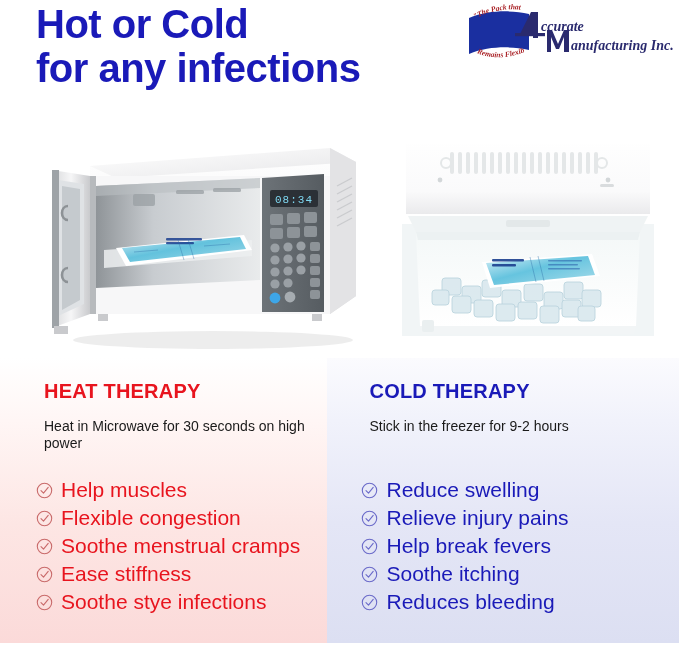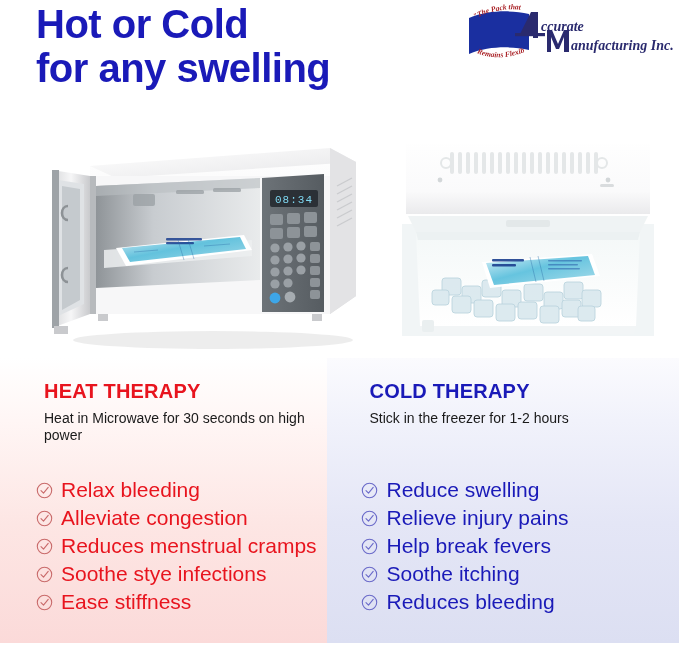--- a/index.html
+++ b/index.html
@@ -86,21 +86,21 @@
     font-weight: bold;
     letter-spacing: 0.2px;
   }
   .panel-cold .panel-title { left: 42px; }
   .title-heat { color: #e8141e; }
   .title-cold { color: #1a1ab8; }
 
   .panel-sub {
     position: absolute;
     left: 44px;
-    top: 52px;
+    top: 60px;
     width: 285px;
     font-size: 14px;
     line-height: 17px;
     color: #1a1a1a;
   }
   .panel-cold .panel-sub { left: 42px; }
 
   .benefits {
     position: absolute;
     left: 36px;
@@ -130,21 +130,21 @@
   .heat-text { color: #e8141e; }
   .cold-text { color: #1a1ab8; }
 </style>
 </head>
 <body>
 
 <div id="page">
 
   <div class="headline">
     <span class="l1">Hot or Cold</span>
-    <span class="l2">for any swelling</span>
+    <span class="l2">for any infections</span>
   </div>
 
   <div class="logo">
     <svg width="222" height="56" viewBox="0 0 222 56">
 
       <path d="M14 14 C34 6, 56 6, 74 10 L74 46 C56 42, 34 42, 14 50 Z" fill="#1a2fa0"></path>
 
       <g fill="#2a2a6e">
         <path d="M64 32 L76 8 L82 8 L82 32 Z" fill="#2a2a6e"></path>
         <rect x="60" y="29" width="30" height="3.2" fill="#2a2a6e"></rect>
@@ -416,64 +416,64 @@
       <div class="panel-title title-heat">HEAT THERAPY</div>
       <div class="panel-sub">Heat in Microwave for 30 seconds on high power</div>
       <ul class="benefits">
         <li class="benefit">
           <span class="tick">
             <svg width="17" height="17" viewBox="0 0 17 17">
               <circle cx="8.5" cy="8.5" r="7.2" fill="none" stroke="#c96a6a" stroke-width="1.1"></circle>
               <path d="M5 8.6 L7.5 11.2 L12.2 5.4" fill="none" stroke="#c96a6a" stroke-width="1.1" stroke-linecap="round" stroke-linejoin="round"></path>
             </svg>
           </span>
-          <span class="heat-text">Relax bleeding</span>
+          <span class="heat-text">Help muscles</span>
         </li>
         <li class="benefit">
           <span class="tick">
             <svg width="17" height="17" viewBox="0 0 17 17">
               <circle cx="8.5" cy="8.5" r="7.2" fill="none" stroke="#c96a6a" stroke-width="1.1"></circle>
               <path d="M5 8.6 L7.5 11.2 L12.2 5.4" fill="none" stroke="#c96a6a" stroke-width="1.1" stroke-linecap="round" stroke-linejoin="round"></path>
             </svg>
           </span>
-          <span class="heat-text">Alleviate congestion</span>
+          <span class="heat-text">Flexible congestion</span>
         </li>
         <li class="benefit">
           <span class="tick">
             <svg width="17" height="17" viewBox="0 0 17 17">
               <circle cx="8.5" cy="8.5" r="7.2" fill="none" stroke="#c96a6a" stroke-width="1.1"></circle>
               <path d="M5 8.6 L7.5 11.2 L12.2 5.4" fill="none" stroke="#c96a6a" stroke-width="1.1" stroke-linecap="round" stroke-linejoin="round"></path>
             </svg>
           </span>
-          <span class="heat-text">Reduces menstrual cramps</span>
+          <span class="heat-text">Soothe menstrual cramps</span>
         </li>
         <li class="benefit">
           <span class="tick">
             <svg width="17" height="17" viewBox="0 0 17 17">
               <circle cx="8.5" cy="8.5" r="7.2" fill="none" stroke="#c96a6a" stroke-width="1.1"></circle>
               <path d="M5 8.6 L7.5 11.2 L12.2 5.4" fill="none" stroke="#c96a6a" stroke-width="1.1" stroke-linecap="round" stroke-linejoin="round"></path>
             </svg>
           </span>
-          <span class="heat-text">Soothe stye infections</span>
+          <span class="heat-text">Ease stiffness</span>
         </li>
         <li class="benefit">
           <span class="tick">
             <svg width="17" height="17" viewBox="0 0 17 17">
               <circle cx="8.5" cy="8.5" r="7.2" fill="none" stroke="#c96a6a" stroke-width="1.1"></circle>
               <path d="M5 8.6 L7.5 11.2 L12.2 5.4" fill="none" stroke="#c96a6a" stroke-width="1.1" stroke-linecap="round" stroke-linejoin="round"></path>
             </svg>
           </span>
-          <span class="heat-text">Ease stiffness</span>
+          <span class="heat-text">Soothe stye infections</span>
         </li>
       </ul>
     </div>
 
     <div class="panel panel-cold">
       <div class="panel-title title-cold">COLD THERAPY</div>
-      <div class="panel-sub">Stick in the freezer for 1-2 hours</div>
+      <div class="panel-sub">Stick in the freezer for 9-2 hours</div>
       <ul class="benefits">
         <li class="benefit">
           <span class="tick">
             <svg width="17" height="17" viewBox="0 0 17 17">
               <circle cx="8.5" cy="8.5" r="7.2" fill="none" stroke="#6a6ac9" stroke-width="1.1"></circle>
               <path d="M5 8.6 L7.5 11.2 L12.2 5.4" fill="none" stroke="#6a6ac9" stroke-width="1.1" stroke-linecap="round" stroke-linejoin="round"></path>
             </svg>
           </span>
           <span class="cold-text">Reduce swelling</span>
         </li>

